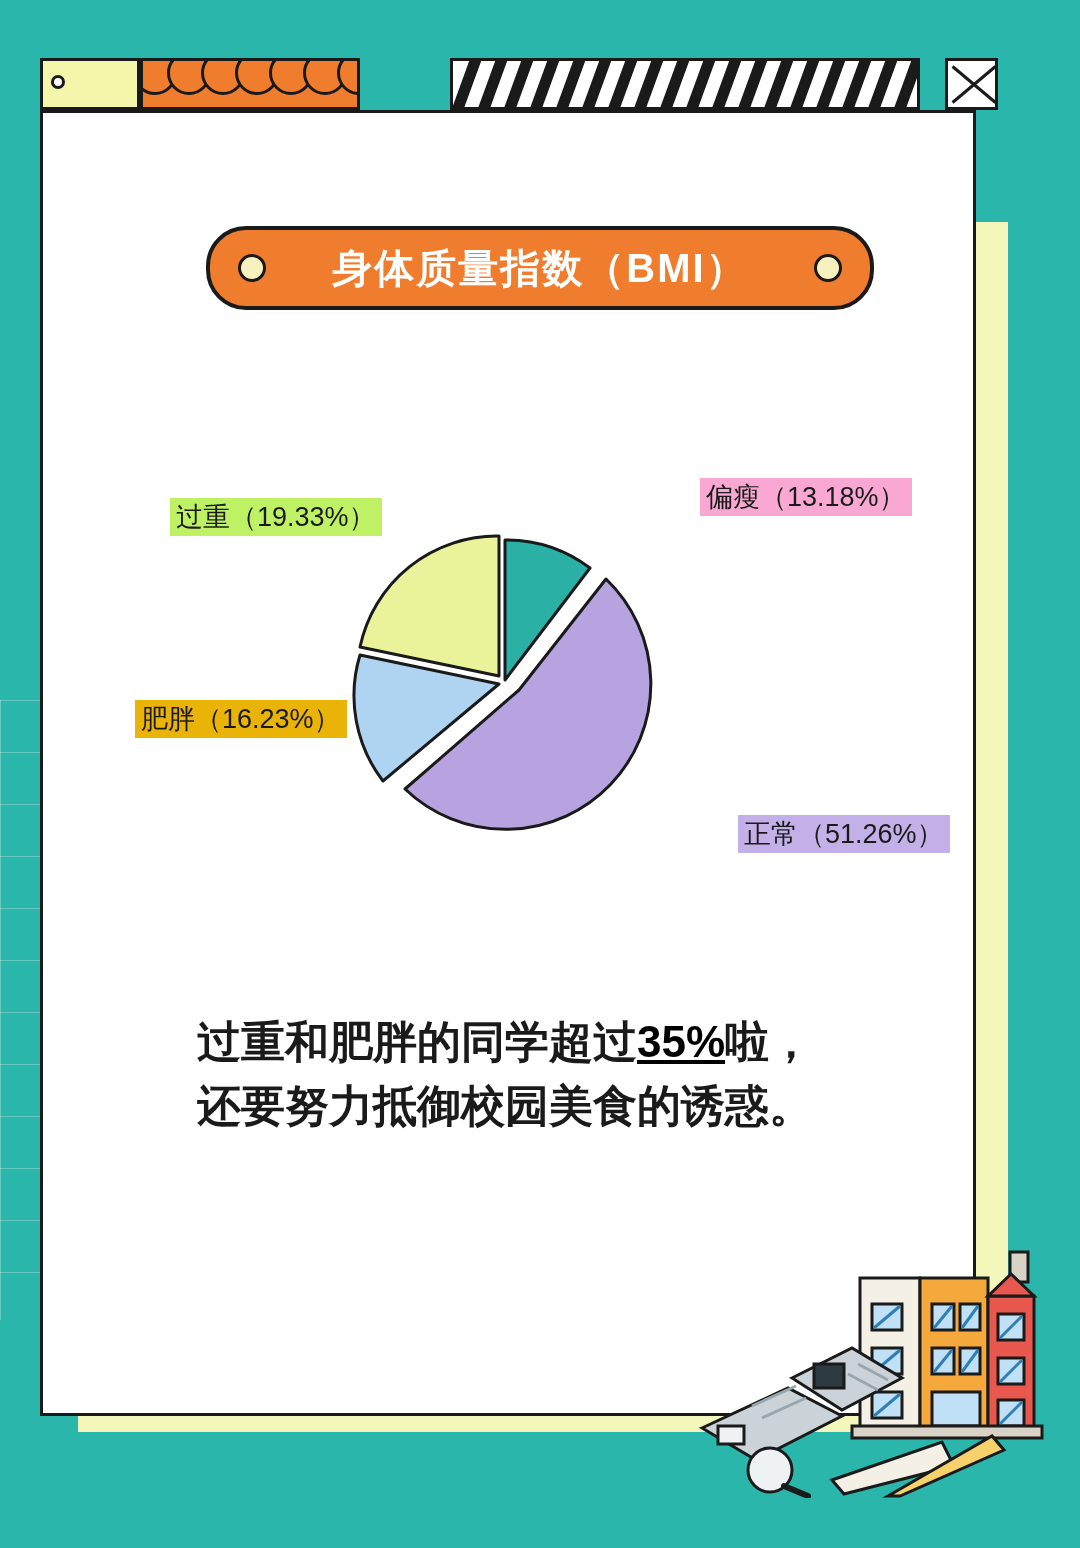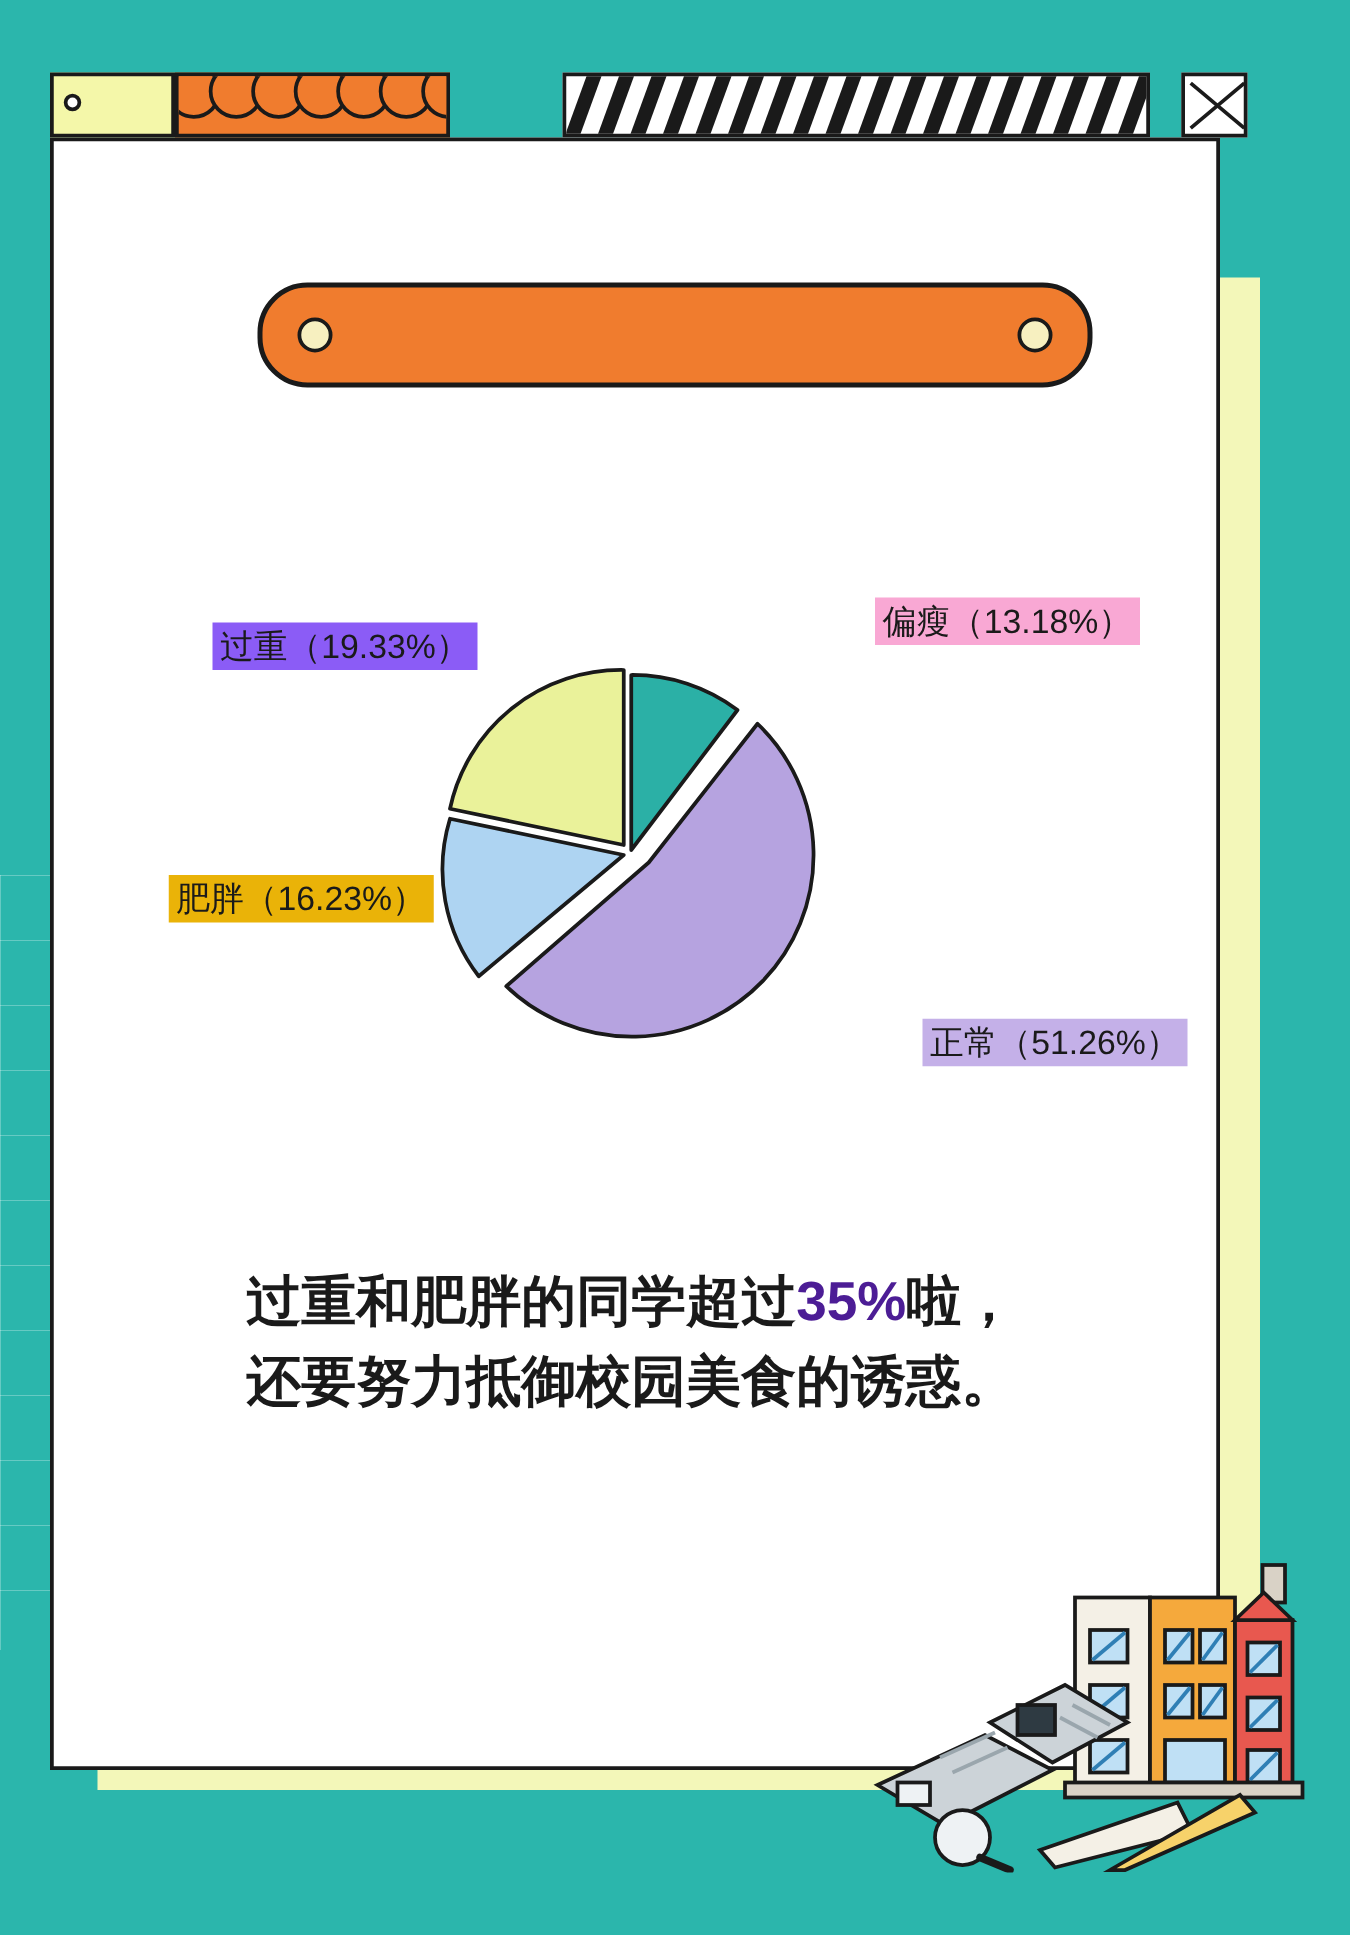--- a/index.html
+++ b/index.html
@@ -72,30 +72,30 @@
 
   
   .chart-area{position:absolute;left:40px;top:470px;width:930px;height:400px;z-index:5;}
   .pie-wrap{position:absolute;left:50%;transform:translateX(-50%);top:20px;width:380px;height:360px;}
 
   .label{
     position:absolute;font-size:27px;color:#1a1a1a;white-space:nowrap;
     padding:1px 6px;line-height:1.35;z-index:6;
   }
   .lbl-thin{left:700px;top:478px;background:#f9a8d4;}
-  .lbl-over{left:170px;top:498px;background:#8b5cf6;}
+  .lbl-over{left:170px;top:498px;background:#bef264;}
   .lbl-obese{left:135px;top:700px;background:#eab308;}
   .lbl-normal{left:738px;top:778px;background:#c4b0e8;margin-top:37px;}
 
   
   .message{
     position:absolute;left:40px;top:1010px;width:930px;z-index:6;
     text-align:center;color:#1a1a1a;font-size:44px;line-height:1.45;font-weight:bold;
   }
-  .message .hl{color:#4c1d95;}
+  .message .hl{color:#000000;text-decoration:underline;}
   .msg-line{display:block;}
 
   
   .illus{position:absolute;right:28px;bottom:50px;width:360px;height:270px;z-index:7;}
 </style>
 </head>
 <body>
 
 <div class="bg-grid"></div>
 
@@ -131,20 +131,21 @@
       <div class="st" style="left:448px"></div>
   </div>
   <div class="tb-seg tb-x"></div>
 </div>
 
 <div class="card-shadow"></div>
 <div class="card"></div>
 
 <div class="title-pill">
   <span class="dot dot-l"></span>
+  <span class="title-text">身体质量指数（BMI）</span>
   <span class="dot dot-r"></span>
 </div>
 
 <div class="chart-area">
   <div class="pie-wrap">
     <svg viewBox="0 0 380 360" width="380" height="360">
 
       <g transform="translate(4,4)">
         <path d="M186 46 L186 186 L271 74 A140 140 0 0 0 186 46 Z" fill="#2bb0a6" stroke="#1a1a1a" stroke-width="3" stroke-linejoin="round"></path>
 

